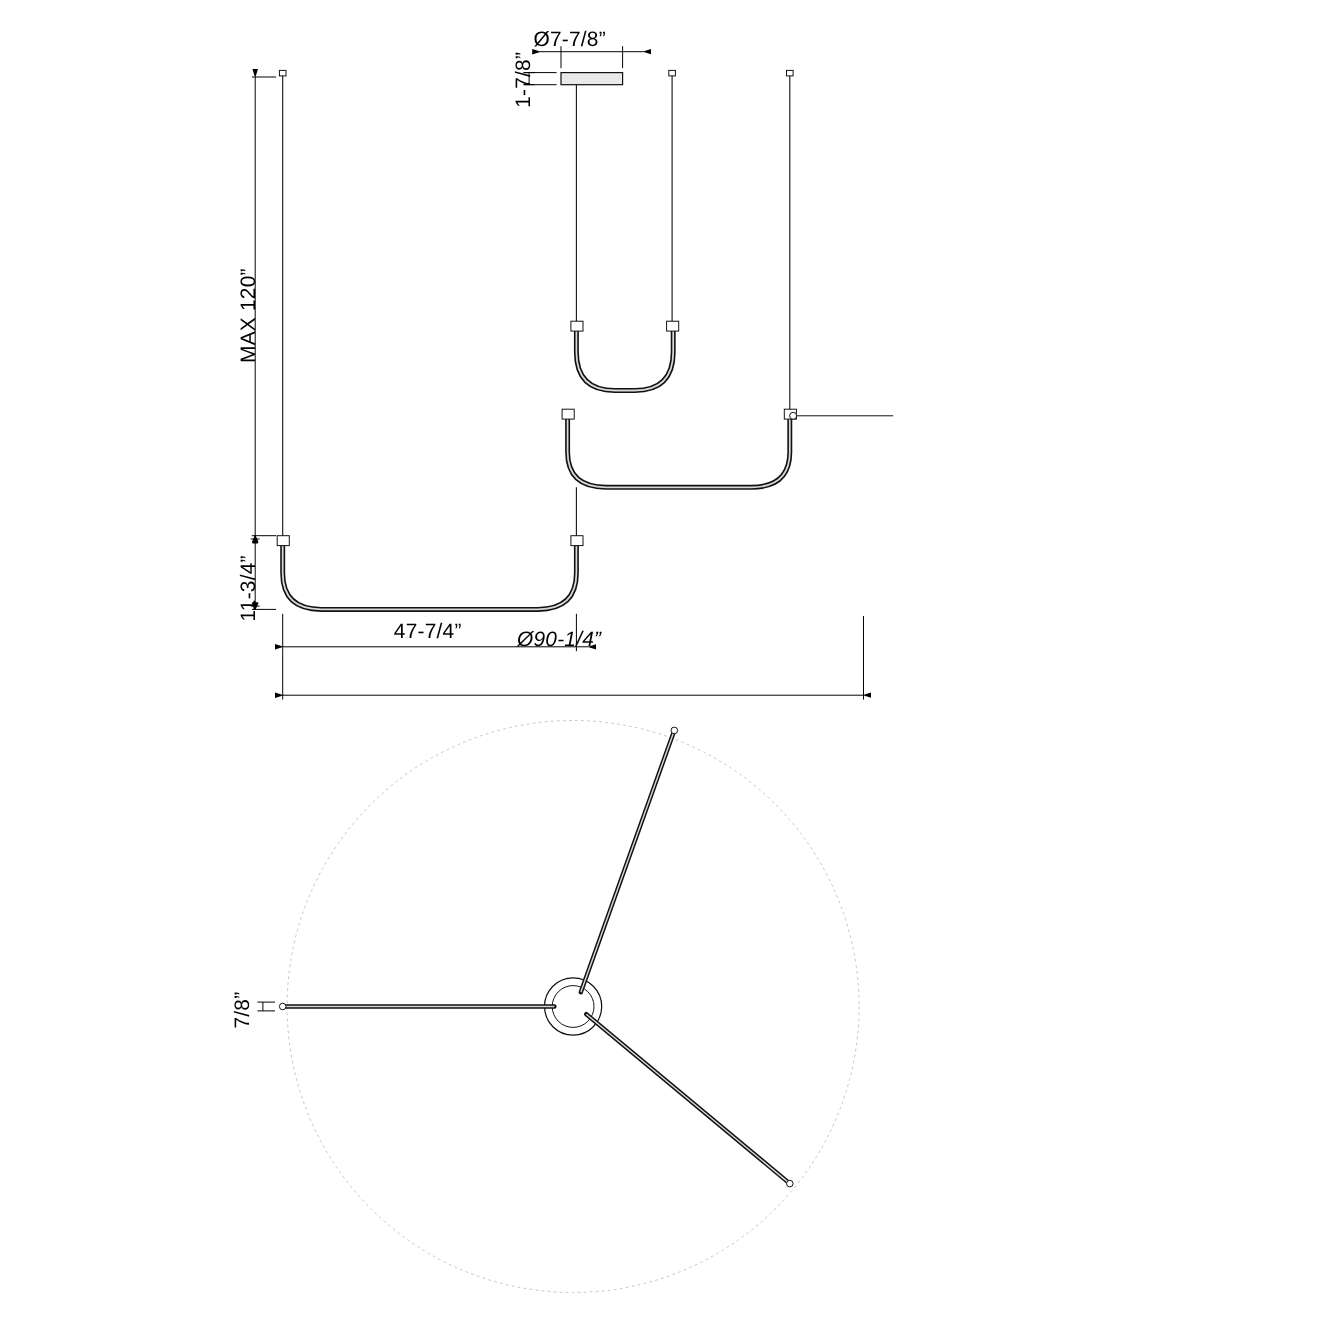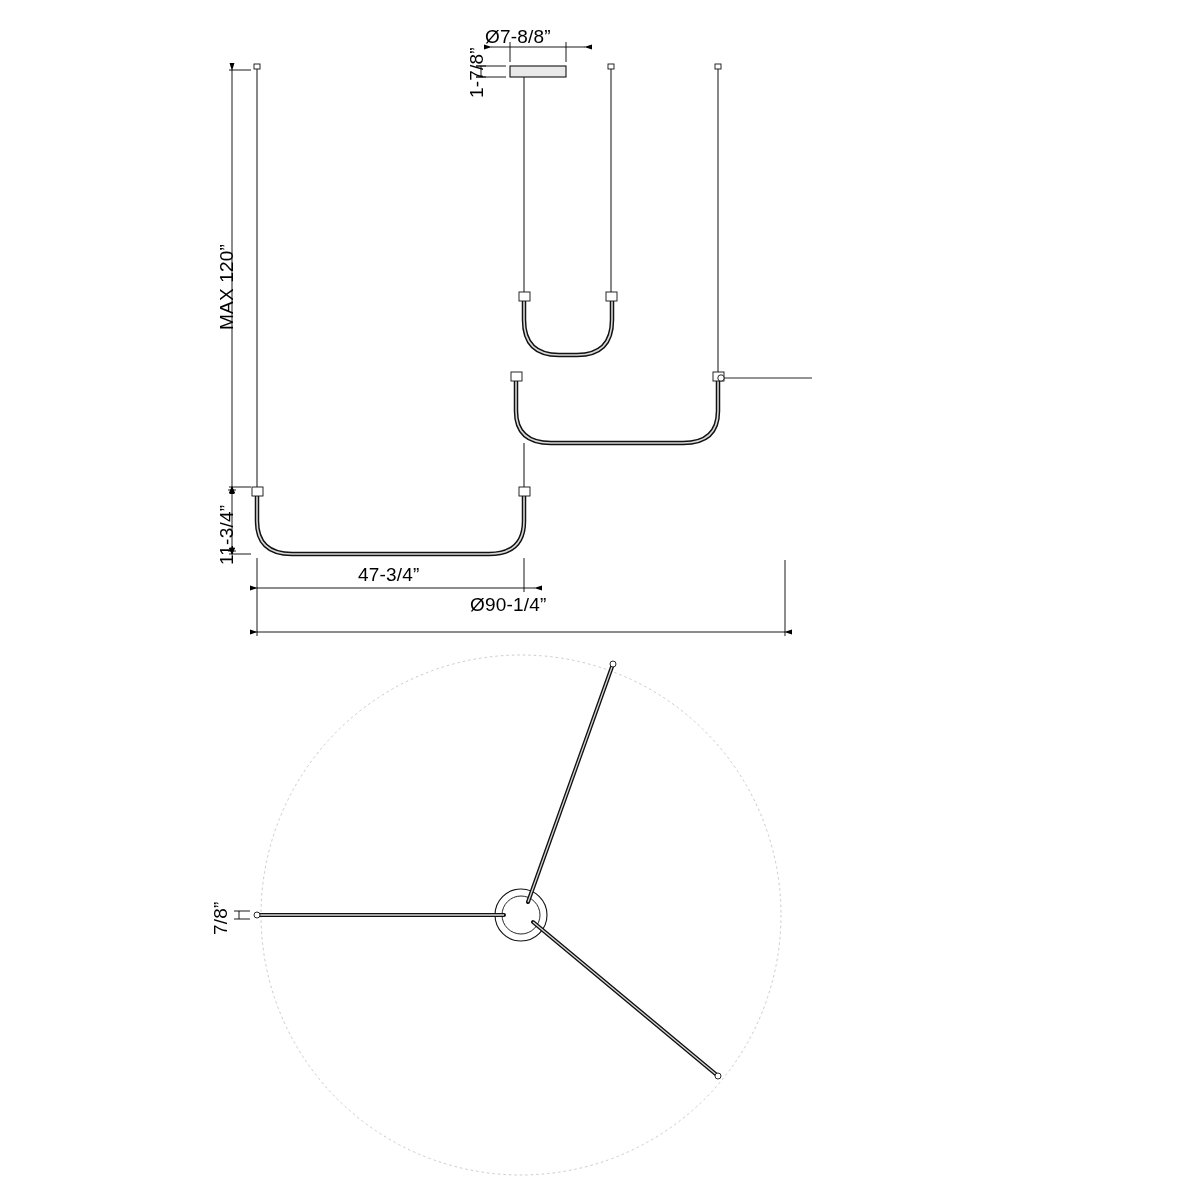--- a/index.html
+++ b/index.html
@@ -177,28 +177,28 @@
       </g>
 
       <g stroke="#000000" stroke-width="0.9">
         <line x1="234" y1="911" x2="250" y2="911"></line>
         <line x1="234" y1="919" x2="250" y2="919"></line>
         <line x1="239" y1="911" x2="239" y2="919"></line>
       </g>
     </g>
   </svg>
 
-  <div class="dim-label" style="left:485px; top:26px;">Ø7-8/8”</div>
+  <div class="dim-label" style="left:485px; top:26px;">Ø7-7/8”</div>
 
   <div class="dim-label vertical" style="left:466px; top:98px;">1-7/8”</div>
 
   <div class="dim-label vertical" style="left:216px; top:330px;">MAX 120”</div>
 
   <div class="dim-label vertical" style="left:216px; top:565px;">11-3/4”</div>
 
-  <div class="dim-label" style="left:358px; top:564px;">47-3/4”</div>
-
-  <div class="dim-label" style="left:470px; top:594px;">Ø90-1/4”</div>
+  <div class="dim-label" style="left:358px; top:564px;">47-7/4”</div>
+
+  <div class="dim-label" style="left:470px; top:571px;font-style:italic;">Ø90-1/4”</div>
 
   <div class="dim-label vertical" style="left:210px; top:935px;">7/8”</div>
 
 
 </div>
 
 </body></html>

